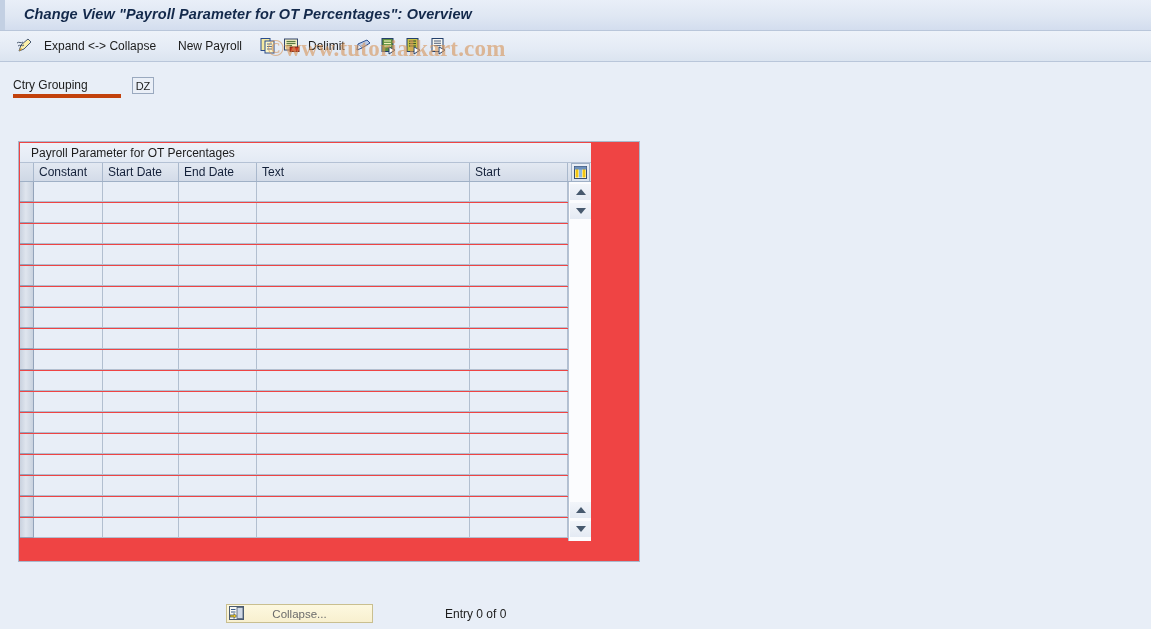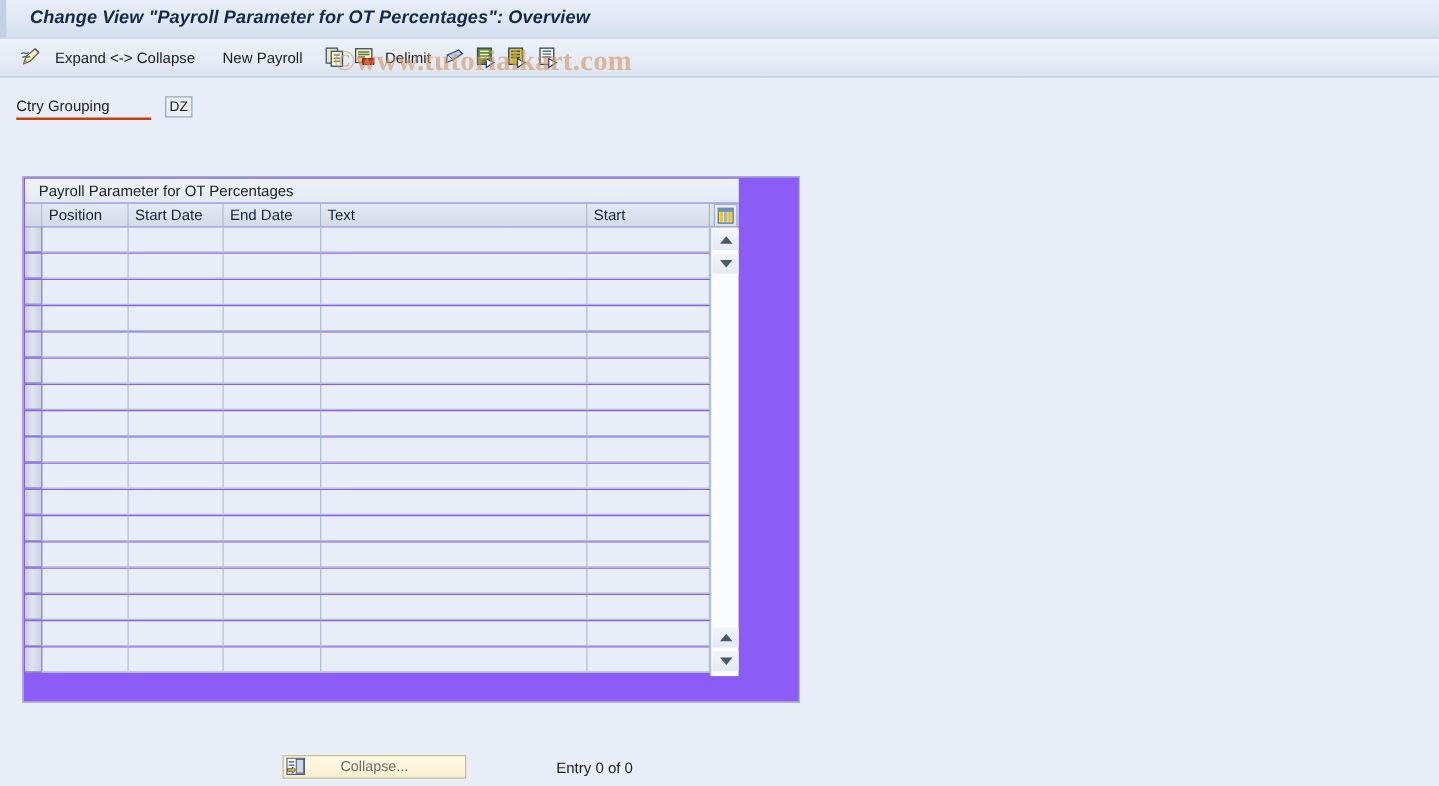--- a/index.html
+++ b/index.html
@@ -87,21 +87,21 @@
     position: absolute;
     left: 13px;
     top: 78px;
     height: 18px;
   }
   #ctry-label {
     position: absolute;
     left: 0; top: 0;
     width: 108px;
     font-size: 12px;
-    border-bottom: 2px solid #c2410c;
+    border-bottom: 4px solid #c2410c;
     height: 16px;
     line-height: 15px;
   }
   #ctry-value {
     position: absolute;
     left: 119px;
     top: -1px;
     width: 22px;
     height: 17px;
     line-height: 16px;
@@ -112,21 +112,21 @@
     box-sizing: border-box;
   }
 
   
   #panel {
     position: absolute;
     left: 18px;
     top: 141px;
     width: 622px;
     height: 421px;
-    background: #8b5cf6;
+    background: #ef4444;
     border: 1px solid #a9b8cc;
     box-sizing: border-box;
   }
   #panel-title {
     position: absolute;
     left: 1px; top: 1px;
     width: 571px;
     height: 20px;
     line-height: 20px;
     padding-left: 11px;
@@ -385,21 +385,21 @@
 </div>
 
 <div id="panel">
 
   <div id="panel-title">Payroll Parameter for OT Percentages</div>
 
   <div id="grid">
 
     <div class="hdr-row">
       <div class="hdr-corner"></div>
-      <div class="hdr-cell" style="left:14px;width:69px;">Position</div>
+      <div class="hdr-cell" style="left:14px;width:69px;">Constant</div>
       <div class="hdr-cell" style="left:83px;width:76px;">Start Date</div>
       <div class="hdr-cell" style="left:159px;width:78px;">End Date</div>
       <div class="hdr-cell" style="left:237px;width:213px;">Text</div>
       <div class="hdr-cell" style="left:450px;width:98px;">Start</div>
 
       <div class="cfg-btn">
         <svg width="13" height="13" viewBox="0 0 13 13">
           <rect x="0.5" y="0.5" width="12" height="12" fill="#ffffff" stroke="#3a4d6b" stroke-width="1"></rect>
           <rect x="1.5" y="1.5" width="3" height="10" fill="#f2c611"></rect>
           <rect x="5" y="1.5" width="3" height="10" fill="#8fb8e0"></rect>

